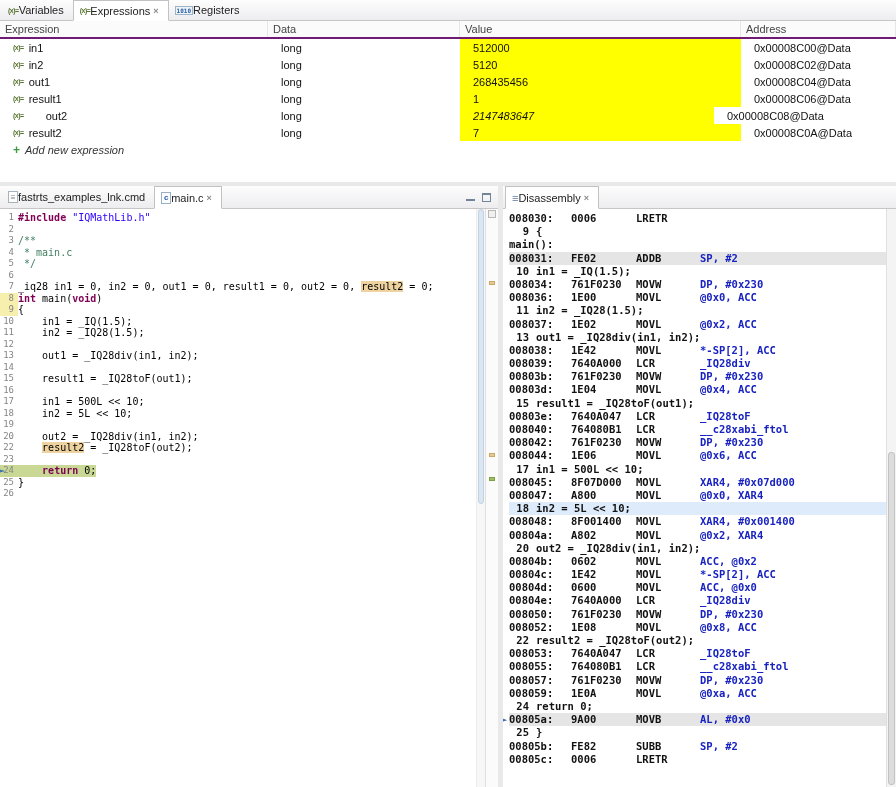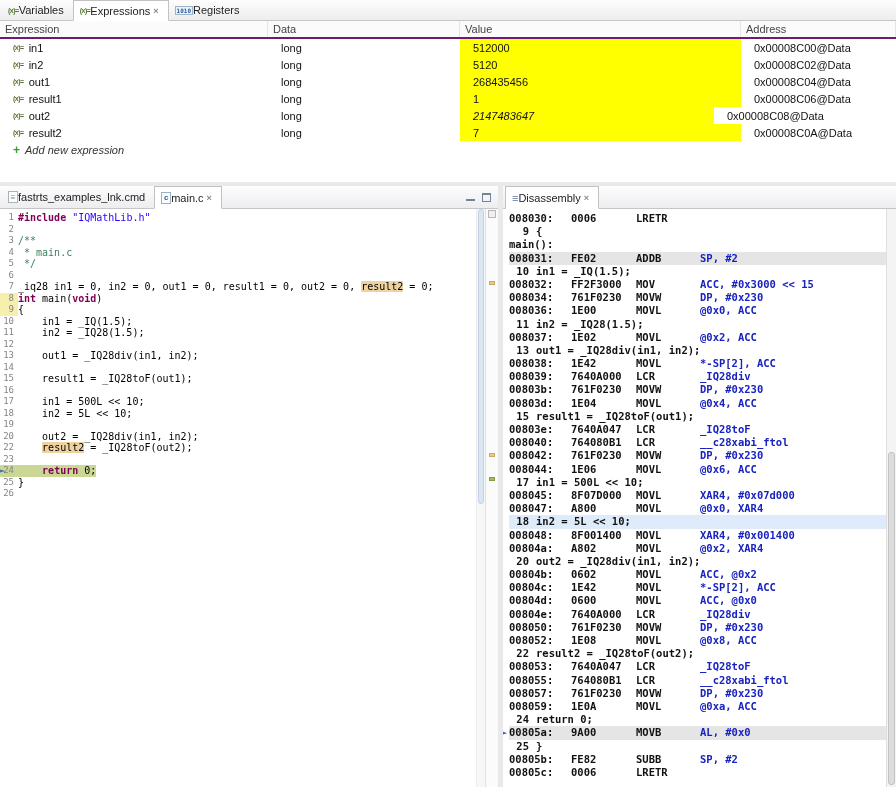--- a/index.html
+++ b/index.html
@@ -163,21 +163,21 @@
         <div class="exp-row">
           <div class="cell" style="width: 268px;">
             <span class="expression-icon exp-icon">(x)=</span>
             <span>result1</span>
           </div>
           <div class="cell" style="width: 192px;">long</div>
           <div class="cell c-val" style="width: 281px;">1</div>
           <div class="cell" style="width: 155px;">0x00008C06@Data</div>
         </div>
         <div class="exp-row">
-          <div class="cell" style="width: 268px;">
+          <div class="cell" style="width: 268px; gap: 17px;">
             <span class="expression-icon exp-icon">(x)=</span>
             <span>out2</span>
           </div>
           <div class="cell" style="width: 192px;">long</div>
           <div class="cell c-val" style="width: 254px; font-style: italic;">2147483647</div>
           <div class="cell" style="width: 155px;">0x00008C08@Data</div>
         </div>
         <div class="exp-row">
           <div class="cell" style="width: 268px;">
             <span class="expression-icon exp-icon">(x)=</span>
@@ -264,21 +264,20 @@
       <span>Disassembly</span>
       <span class="close">×</span>
     </div>
   </div>
   <div class="disasm-area" id="disasm-area">
       <div class="drow"><span class="da">008030:</span><span class="dop">0006</span><span class="dmn">LRETR</span><span class="dargs"></span></div>
       <div class="drow"><span class="dnum">9</span><span class="dtext">{</span></div>
       <div class="drow"><span class="dlabel">main():</span></div>
       <div class="drow hl-green"><span class="da">008031:</span><span class="dop">FE02</span><span class="dmn">ADDB</span><span class="dargs">SP, #2</span></div>
       <div class="drow"><span class="dnum">10</span><span class="dtext">in1 = _IQ(1.5);</span></div>
-      <div class="drow"><span class="da">008032:</span><span class="dop">FF2F3000</span><span class="dmn">MOV</span><span class="dargs">ACC, #0x3000 &lt;&lt; 15</span></div>
       <div class="drow"><span class="da">008034:</span><span class="dop">761F0230</span><span class="dmn">MOVW</span><span class="dargs">DP, #0x230</span></div>
       <div class="drow"><span class="da">008036:</span><span class="dop">1E00</span><span class="dmn">MOVL</span><span class="dargs">@0x0, ACC</span></div>
       <div class="drow"><span class="dnum">11</span><span class="dtext">in2 = _IQ28(1.5);</span></div>
       <div class="drow"><span class="da">008037:</span><span class="dop">1E02</span><span class="dmn">MOVL</span><span class="dargs">@0x2, ACC</span></div>
       <div class="drow"><span class="dnum">13</span><span class="dtext">out1 = _IQ28div(in1, in2);</span></div>
       <div class="drow"><span class="da">008038:</span><span class="dop">1E42</span><span class="dmn">MOVL</span><span class="dargs">*-SP[2], ACC</span></div>
       <div class="drow"><span class="da">008039:</span><span class="dop">7640A000</span><span class="dmn">LCR</span><span class="dargs">_IQ28div</span></div>
       <div class="drow"><span class="da">00803b:</span><span class="dop">761F0230</span><span class="dmn">MOVW</span><span class="dargs">DP, #0x230</span></div>
       <div class="drow"><span class="da">00803d:</span><span class="dop">1E04</span><span class="dmn">MOVL</span><span class="dargs">@0x4, ACC</span></div>
       <div class="drow"><span class="dnum">15</span><span class="dtext">result1 = _IQ28toF(out1);</span></div>

